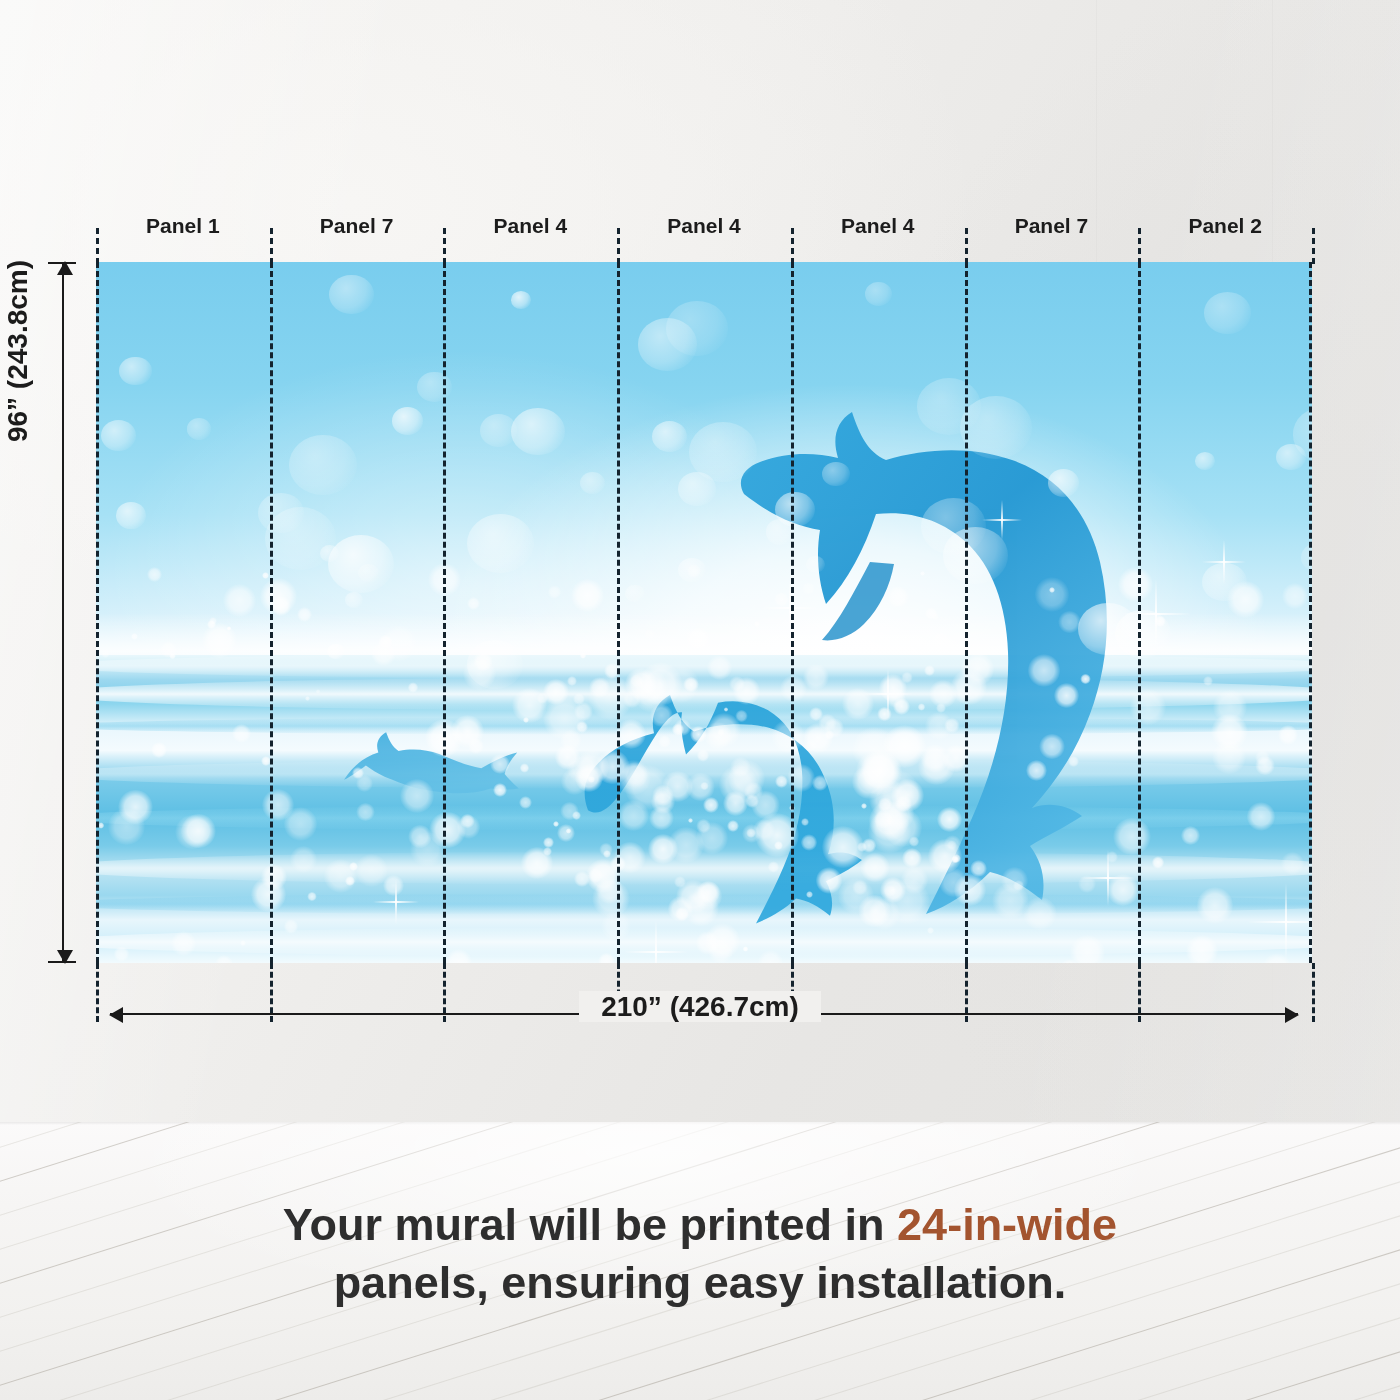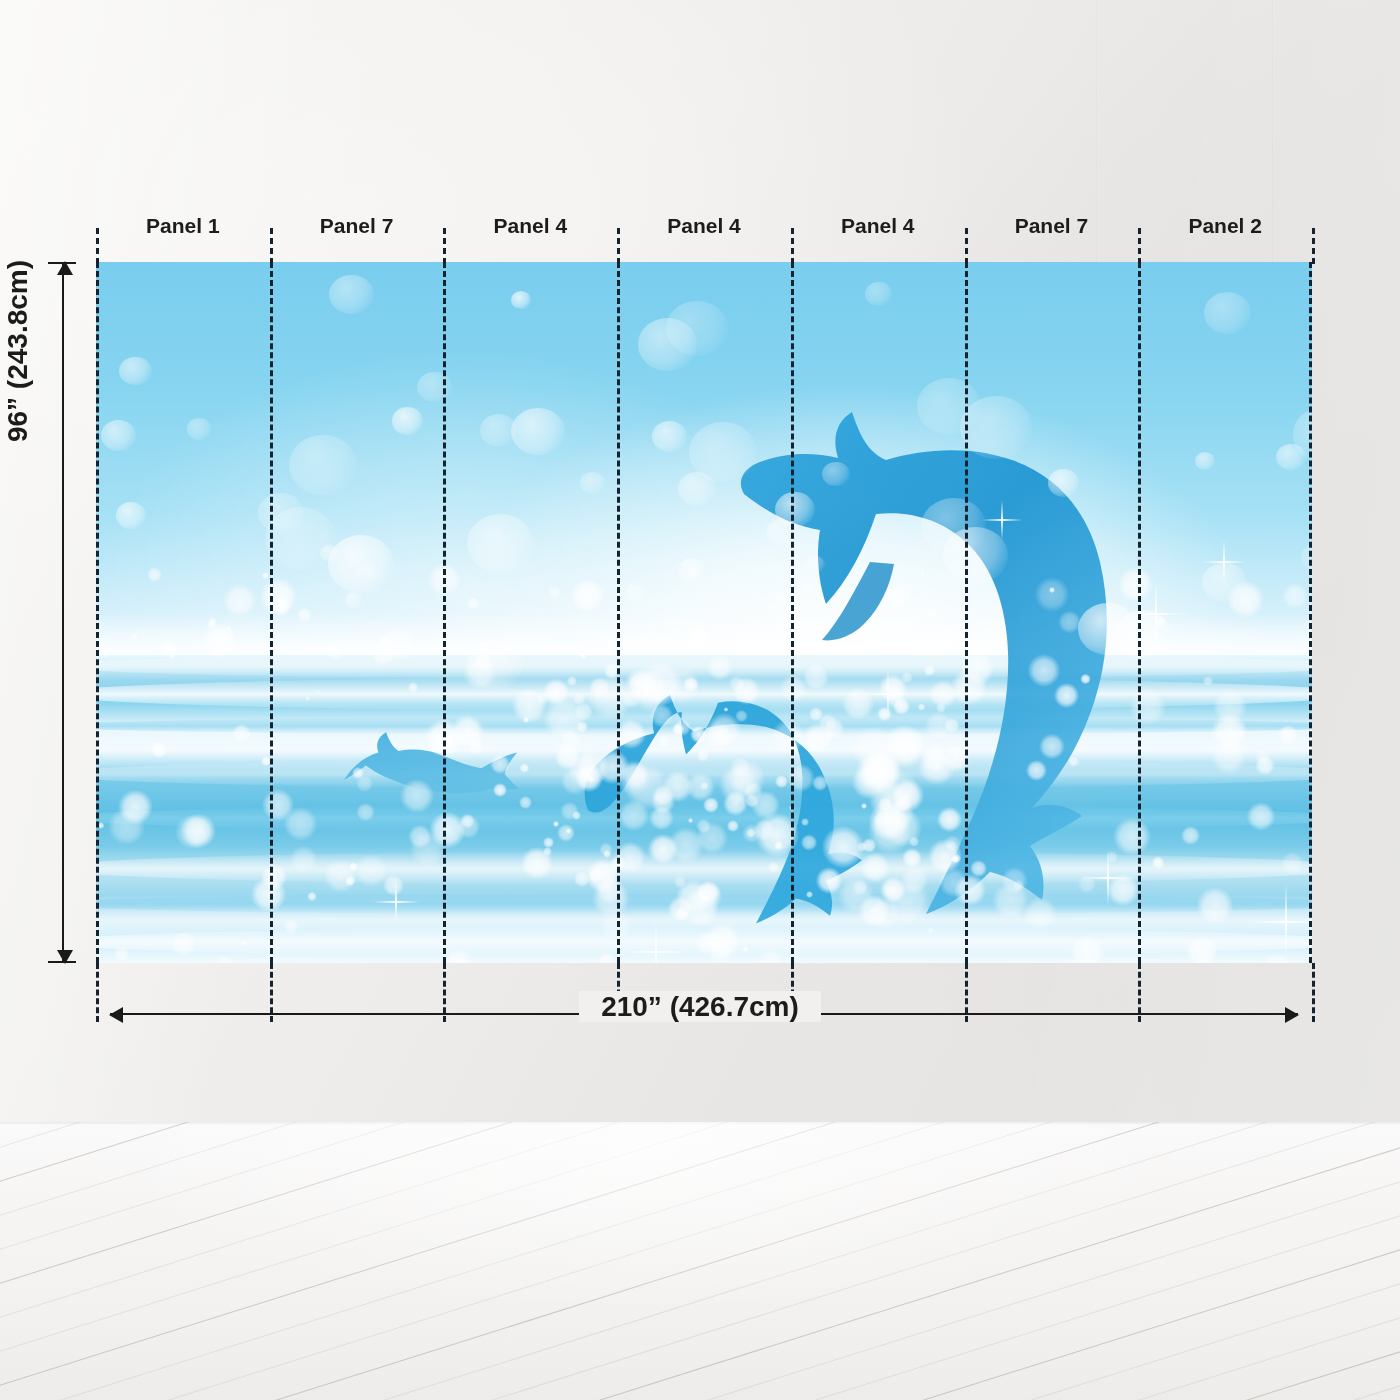--- a/index.html
+++ b/index.html
@@ -767,14 +767,20 @@
   <div class="dim-v-label">96” (243.8cm)</div>
 
   <div class="dim-h">
     <div class="arrow-left"></div>
     <div class="arrow-right"></div>
   </div>
   <div class="dim-h-label">
     <span>210” (426.7cm)</span>
   </div>
 
+  <div class="caption">
+    <div>
+      <span>Your mural will be printed in </span><span class="hl">24-in-wide</span>
+    </div>
+    <div>panels, ensuring easy installation.</div>
+  </div>
 
 </div>
 
 </body></html>

